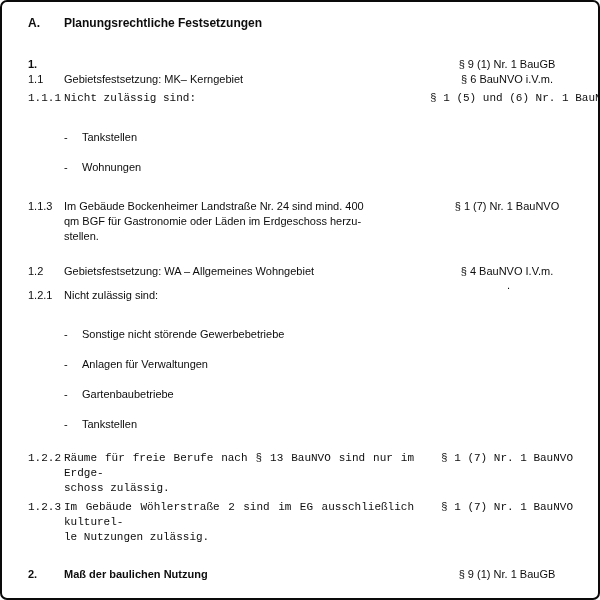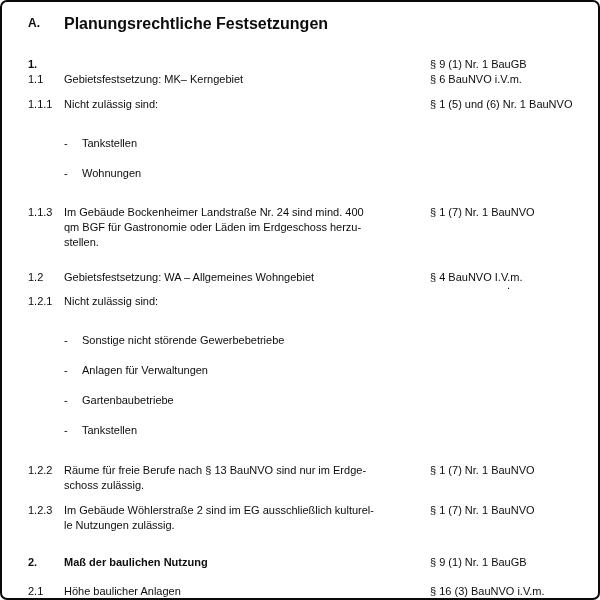--- a/index.html
+++ b/index.html
@@ -22,43 +22,43 @@
     overflow: hidden;
     padding: 14px 14px 0 26px;
   }
   .row {
     display: grid;
     grid-template-columns: 36px 350px 16px auto;
     align-items: start;
   }
   .num  { grid-column: 1; white-space: nowrap; }
   .txt  { grid-column: 2; white-space: pre-line; }
-  .ref  { grid-column: 4; white-space: nowrap; }
+  .ref  { grid-column: 4; white-space: nowrap; text-align: center; }
   .bold { font-weight: bold; }
   .u    { }
-  .title-row .txt { font-size: 16px; }
+  .title-row .txt { font-size: 12px; }
   .title-row .num { font-size: 12px; }
   .justify { text-align: justify; }
   .bullet-line {
     display: grid;
     grid-template-columns: 18px auto;
   }
   .stray-dot {
     position: absolute;
     left: 505px;
     top: 276px;
     font-size: 11px;
   }
   
   .mt26 { margin-top: 26px; }
   .mt22 { margin-top: 22px; }
   .mt20 { margin-top: 20px; }
   .mt14 { margin-top: 14px; }
   .mt12 { }
-  .mt10 { margin-top: 10px; }
+  .mt10 { margin-top: 4px; font-family: Liberation Mono, monospace; }
   .mt9  { margin-top: 9px; }
 </style>
 </head>
 <body>
 
 <div class="page">
 
   <div class="row title-row">
     <div class="num bold">A.</div>
     <div class="txt bold">Planungsrechtliche Festsetzungen</div>

